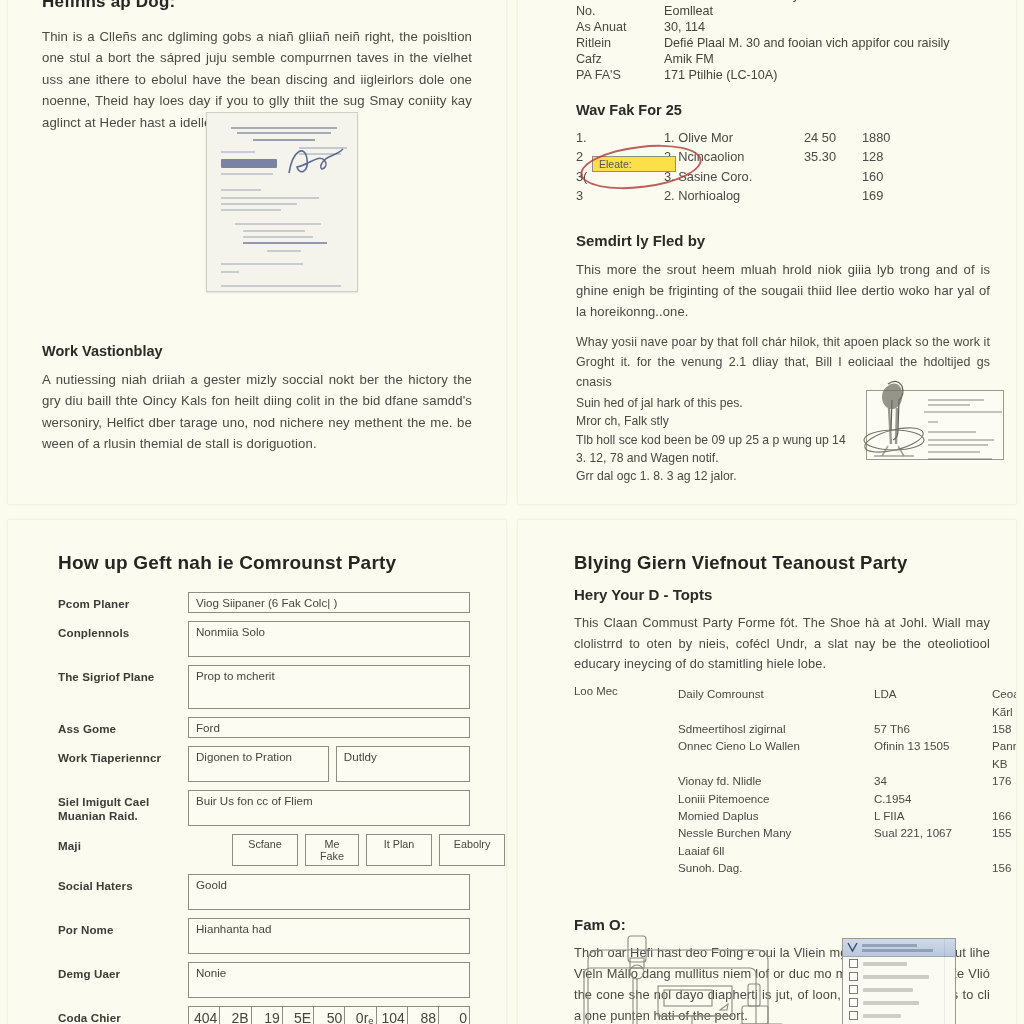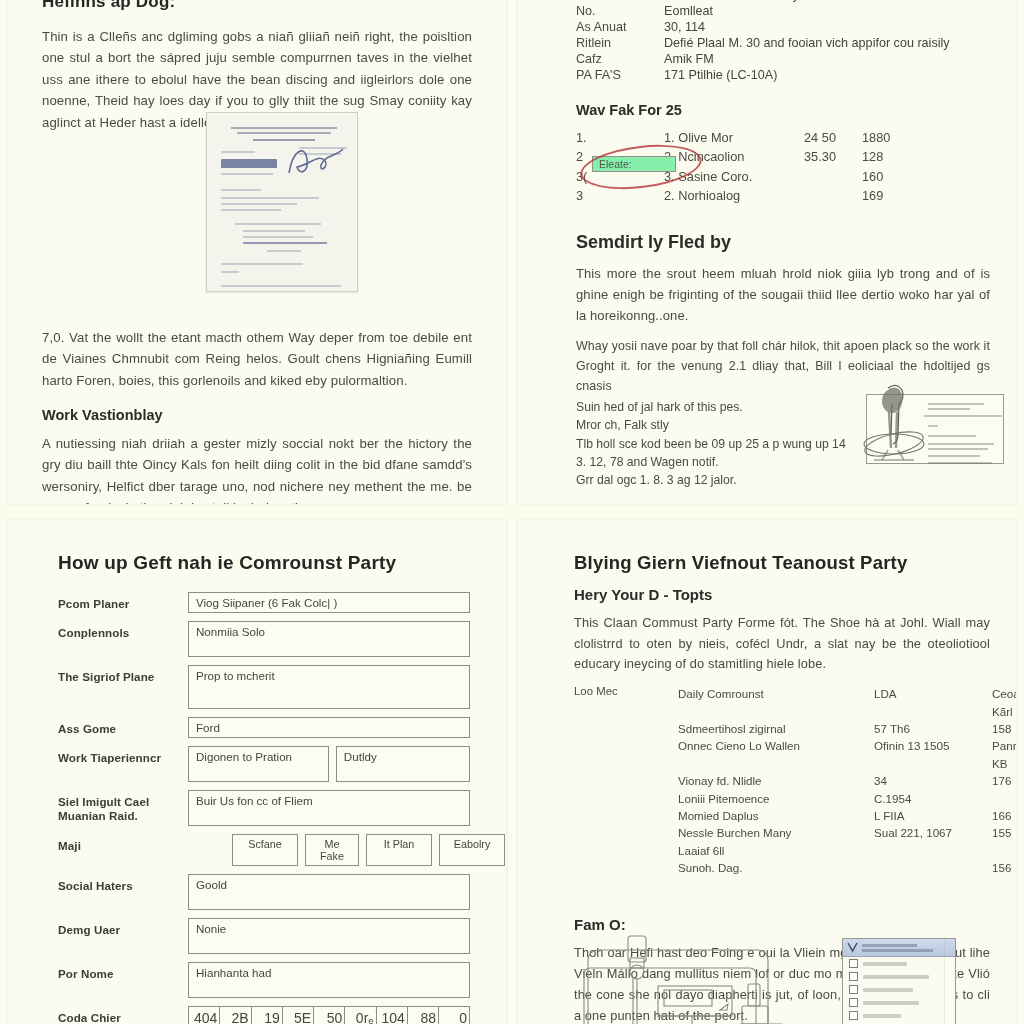--- a/index.html
+++ b/index.html
@@ -82,21 +82,21 @@
     position: absolute;
     border: 2.4px solid #b23b3b;
     border-radius: 50%;
     opacity: .82;
     transform: rotate(-7deg);
     pointer-events: none;
   }
   .chipbox {
     position: absolute;
     border: 1px solid #8f8f88;
-    background: #86efac;
+    background: #fde047;
     font-size: 10.5px;
     color: #55554f;
     padding: 1px 6px;
     white-space: nowrap;
   }
 
   
   .thumb-letter {
     position: absolute;
     background: #f4f4ec;
@@ -206,21 +206,20 @@
         <div class="tl-line" style="left:36px; top:123px; width:70px;"></div>
         <div class="tl-line" style="left:36px; top:129px; width:84px; height:2px; background:#2f3d77;"></div>
         <div class="tl-line" style="left:60px; top:137px; width:34px;"></div>
         <div class="tl-line" style="left:14px; top:150px; width:82px;"></div>
         <div class="tl-line" style="left:14px; top:158px; width:18px;"></div>
         <div class="tl-line" style="left:14px; top:172px; width:120px;"></div>
 
       </div>
 
       <div style="height:184px;"></div>
-      <p class="body blurry">7,0. Vat the wollt the etant macth othem Way deper from toe debile ent de Viaines Chmnubit com Reing helos. Goult chens Higniañing Eumill harto Foren, boies, this gorlenoils and kiked eby pulormaltion.</p>
       <h2 class="sub blurry">Work Vastionblay</h2>
       <p class="body blurry">A nutiessing niah driiah a gester mizly soccial nokt ber the hictory the gry diu baill thte Oincy Kals fon heilt diing colit in the bid dfane samdd's wersoniry, Helfict dber tarage uno, nod nichere ney methent the me. be ween of a rlusin themial de stall is doriguotion.</p>
     </div>
    </div>
   </div>
 
   <div class="page p-tr">
    <div class="paper">
     <div class="inner" style="padding:0 26px 0 58px;">
 
@@ -268,21 +267,21 @@
             <div class="c1">2. Norhioalog</div>
             <div class="c2"></div>
             <div class="c3">169</div>
           </div>
         </div>
 
         <div class="chipbox blurry" style="left:16px; top:28px; width:70px;">Eleate:</div>
         <div class="redcircle" style="left:4px; top:18px; width:118px; height:38px;"></div>
       </div>
 
-      <h2 class="sub blurry" style="margin-top:26px; font-size:18px;">Semdirt ly Fled by</h2>
+      <h2 class="sub blurry" style="margin-top:26px; font-size:15px;">Semdirt ly Fled by</h2>
 
       <p class="body blurry" style="font-size:13px;">This more the srout heem mluah hrold niok giiia lyb trong and of is ghine enigh be friginting of the sougaii thiid  llee dertio woko har yal of la horeikonng..one.</p>
       <p class="body blurry" style="font-size:12.4px; margin-bottom:2px;">Whay yosii nave poar by that foll chár hilok, thit apoen plack so the work it Groght it. for the venung 2.1 dliay that, Bill I eoliciaal the hdoltijed gs cnasis</p>
 
       <div class="blurry" style="font-size:12.2px; line-height:1.5; color:#4a4a47; position:relative;">
         <div>Suin hed of jal hark of this pes.</div>
         <div>Mror ch, Falk stly</div>
         <div>Tlb holl sce kod been be 09 up 25 a p wung up 14</div>
         <div>3. 12, 78 and Wagen notif.</div>
         <div>Grr dal ogc 1. 8. 3 ag 12 jalor.</div>
@@ -366,27 +365,27 @@
             <div class="fbtn">Liole</div>
           </div>
         </div>
 
         <div class="frow">
           <div class="flabel">Social Haters</div>
           <div class="fbox tall">Goold</div>
         </div>
 
         <div class="frow">
+          <div class="flabel">Por Nome</div>
+          <div class="fbox tall">Hianhanta had</div>
+        </div>
+
+        <div class="frow">
           <div class="flabel">Demg Uaer</div>
           <div class="fbox tall">Nonie</div>
-        </div>
-
-        <div class="frow">
-          <div class="flabel">Por Nome</div>
-          <div class="fbox tall">Hianhanta had</div>
         </div>
 
         <div class="frow">
           <div class="flabel">Coda Chier</div>
           <div class="codegrid">
             <div class="codecell">404</div>
             <div class="codecell">2B</div>
             <div class="codecell">19</div>
             <div class="codecell">5E</div>
             <div class="codecell">50</div>

